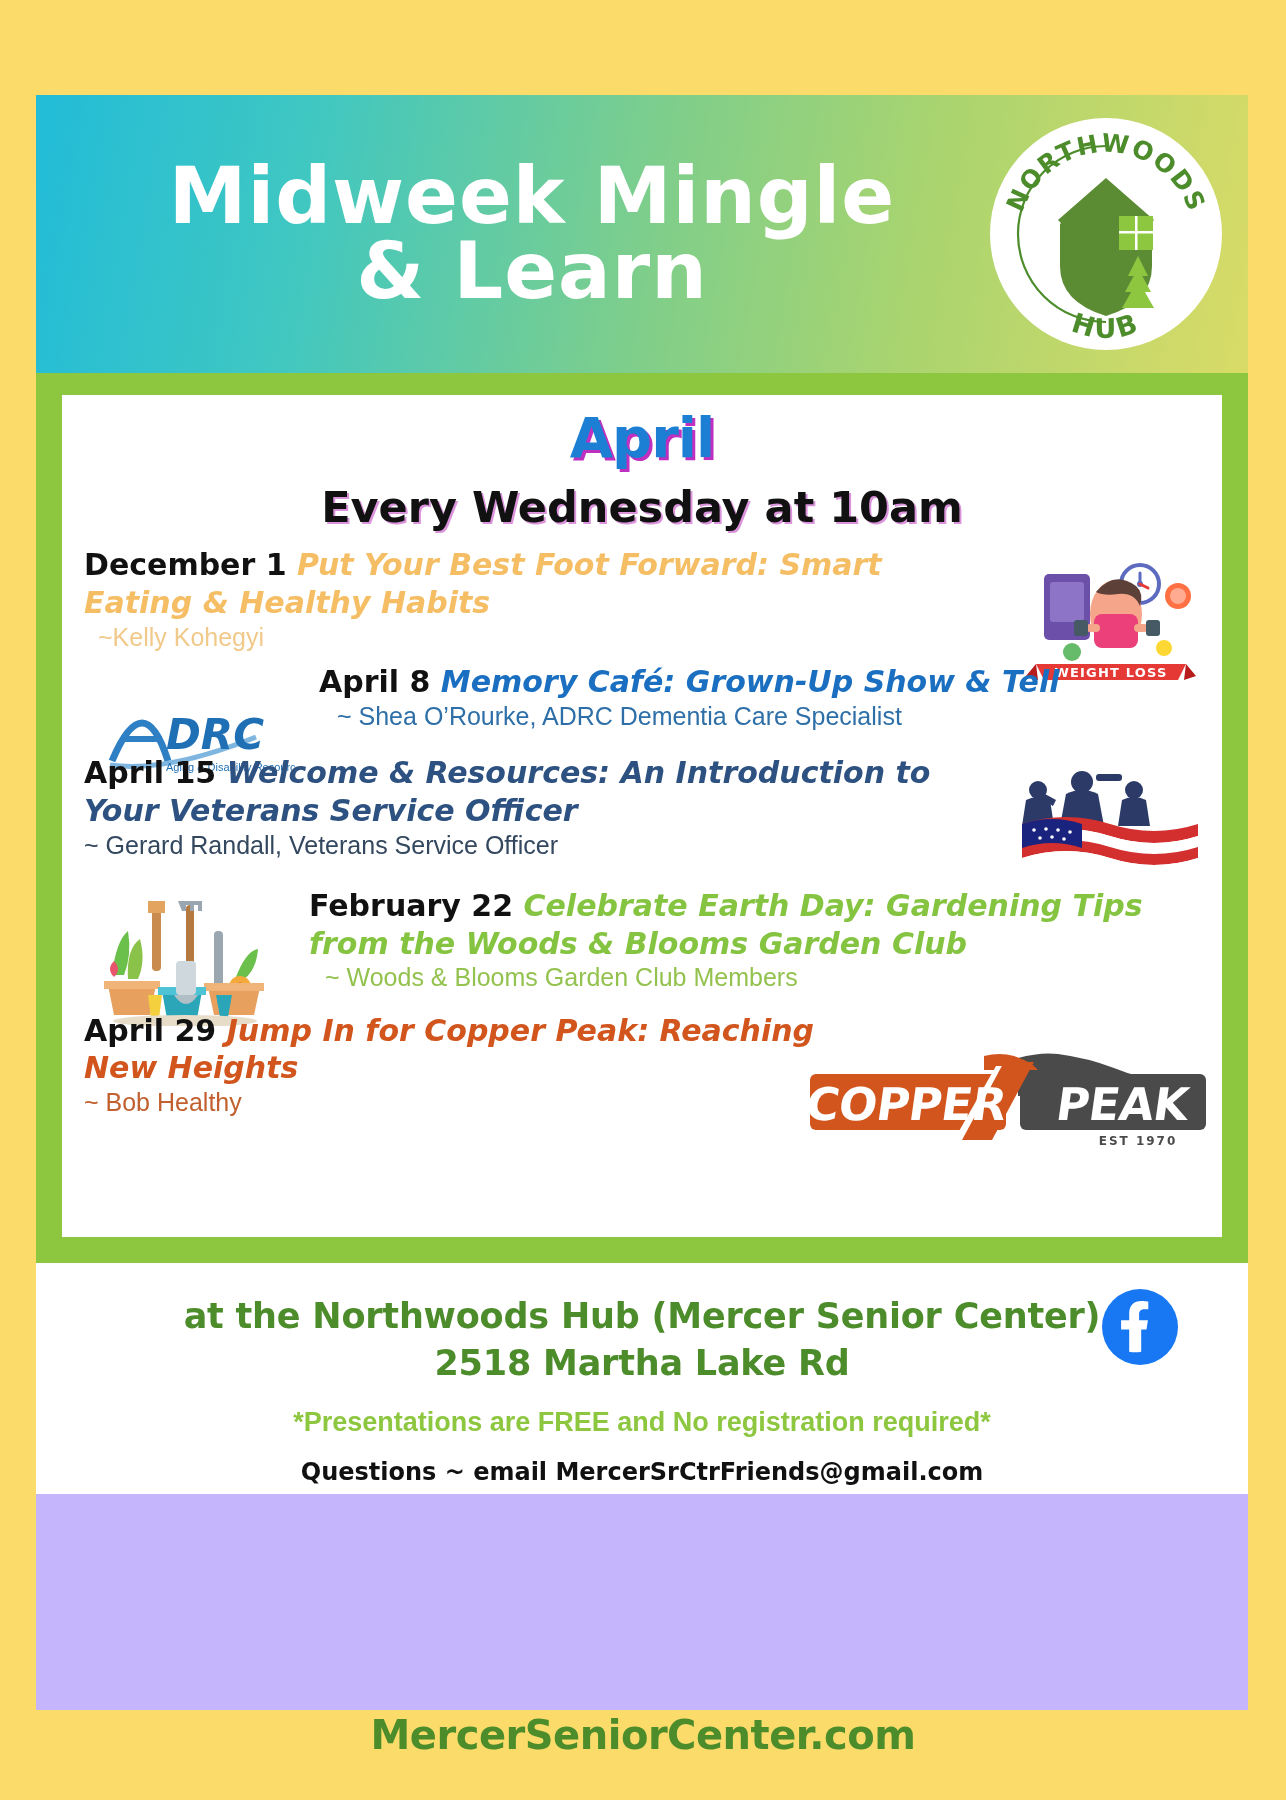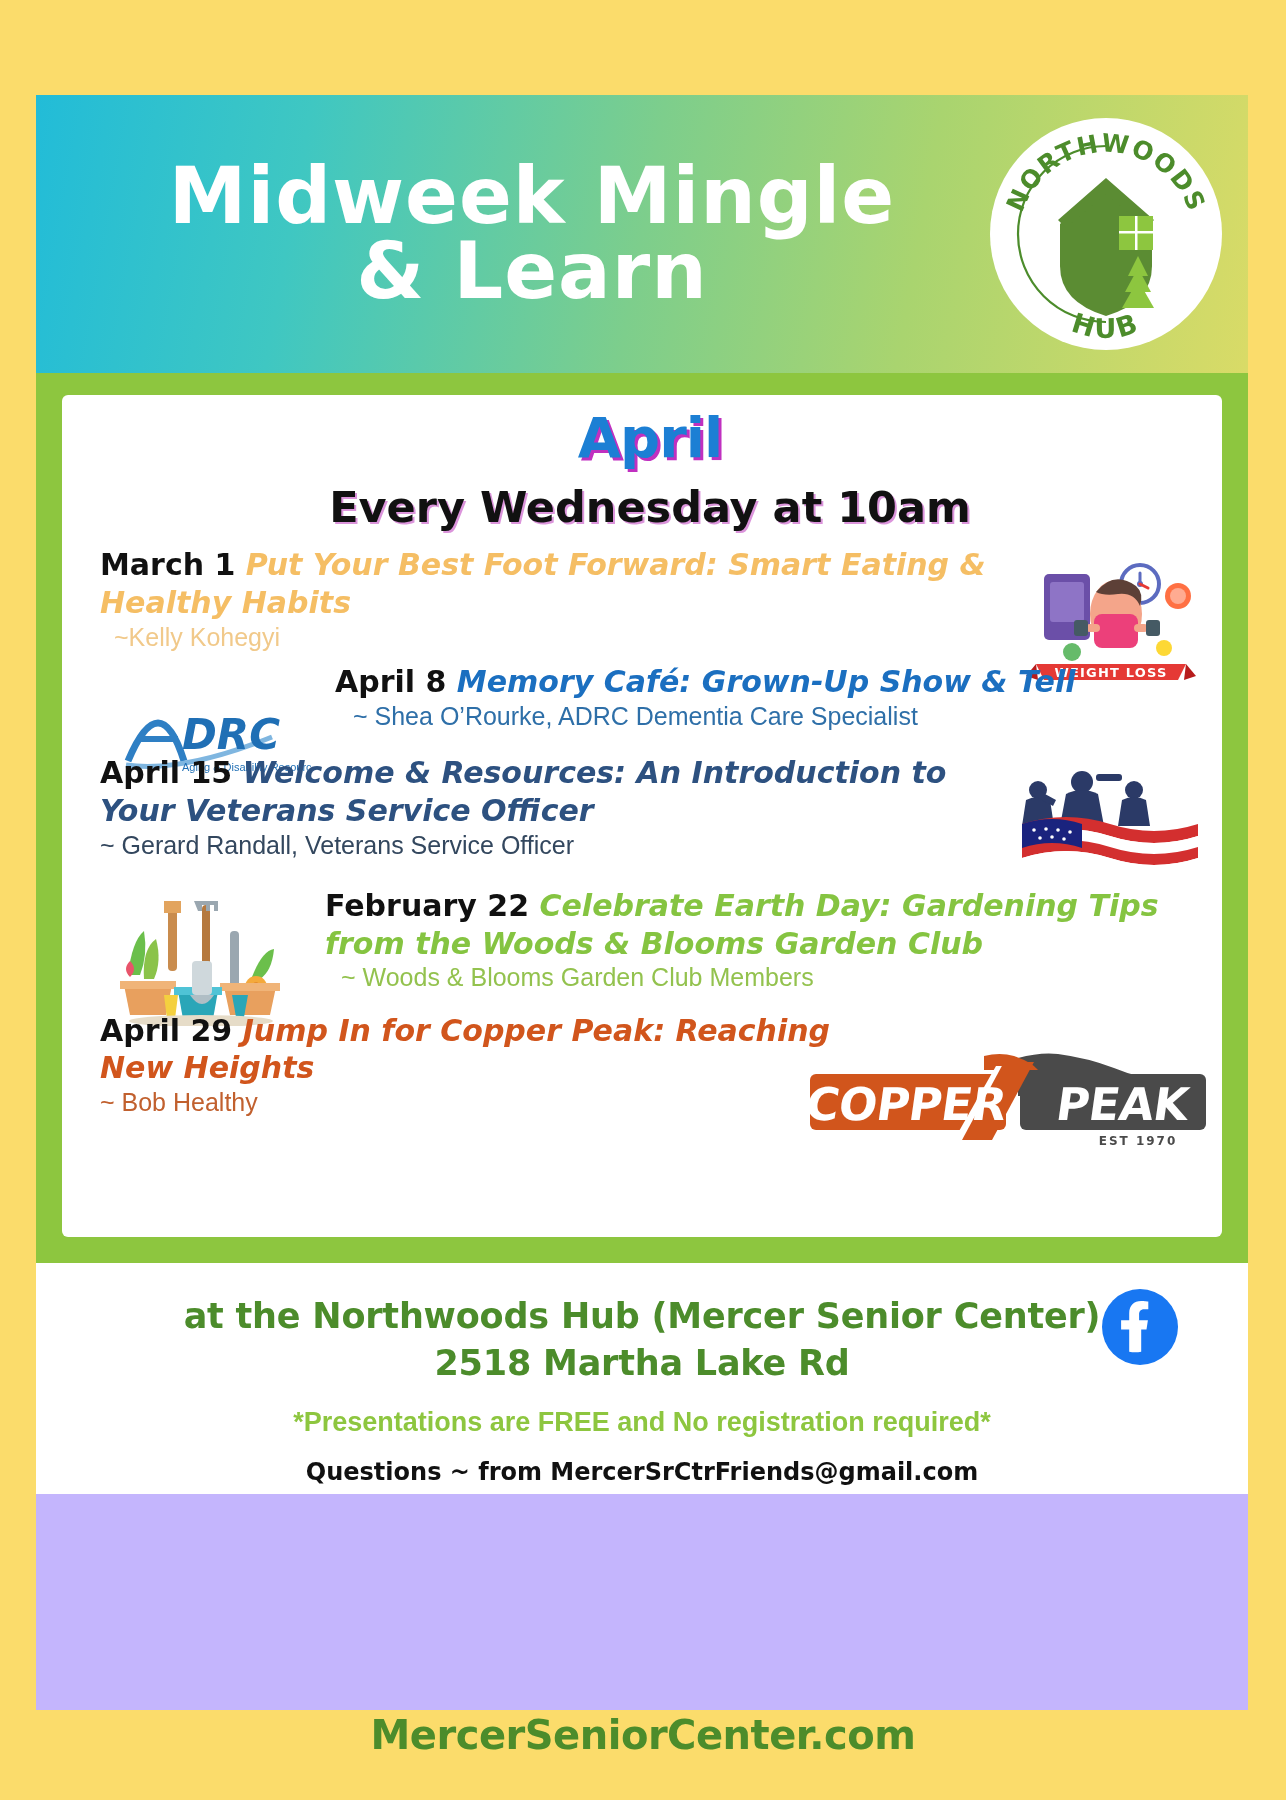--- a/index.html
+++ b/index.html
@@ -53,23 +53,22 @@
   .green-mat {
     position:relative;
     background:#8DC63F;
     padding:22px 26px 26px 26px;
     height:890px;
   }
   .card {
     background:#ffffff;
     width:100%; height:100%;
     position:relative;
-    padding:14px 22px 10px 38px;
+    padding:14px 22px 10px 22px;
     overflow:hidden;
-    border-radius:6px;
   }
 
   .month {
     text-align:center;
     font-family:"DejaVu Sans", sans-serif;
     font-weight:bold;
     font-size:56px;
     color:#1C7FD4;
     letter-spacing:-1px;
     text-shadow:3px 3px 0 #C030C0;
@@ -264,21 +263,21 @@
               <circle cx="56" cy="100" r="9" fill="#66BB6A"></circle>
               <circle cx="148" cy="96" r="8" fill="#FDD835"></circle>
               <path d="M20 112 h150 l-8 16 h-134 z" fill="#E53935"></path>
               <path d="M20 112 l-10 12 l12 4 z" fill="#B71C1C"></path>
               <path d="M170 112 l10 12 l-12 4 z" fill="#B71C1C"></path>
               <text x="95" y="125" font-family="DejaVu Sans, sans-serif" font-size="13" font-weight="bold" fill="#ffffff" text-anchor="middle" letter-spacing="1.2">WEIGHT LOSS</text>
             </svg>
           </div>
           <div class="body">
             <div class="ev-line">
-              <span class="ev-date">March 1</span>
+              <span class="ev-date">December 1</span>
               <span class="ev-title" style="color:#F5BE64">Put Your Best Foot Forward: Smart Eating &amp; Healthy Habits</span>
             </div>
             <div class="ev-pres" style="color:#F1C98A">~Kelly Kohegyi</div>
           </div>
         </div>
 
         <div class="event ev2" style="margin-top:10px;">
           <div class="art art-adrc">
             <svg viewBox="0 0 190 100" width="190" height="100" aria-hidden="true">
               <path d="M6 84 Q38 8 62 84" fill="none" stroke="#2E7FC4" stroke-width="7"></path>
@@ -407,18 +406,18 @@
     <div class="fb-icon">
       <svg viewBox="0 0 76 76" width="76" height="76" aria-hidden="true">
         <circle cx="38" cy="38" r="38" fill="#1877F2"></circle>
         <path d="M44.5 40.5 l1.4 -9.2 h-8.8v-6 c0 -2.5 1.2 -5 5.2 -5h4v-7.8 s-3.6 -0.6 -7.1 -0.6 c-7.3 0 -12 4.4 -12 12.4v7h-8.1v9.2h8.1v22.3 a32 32 0 0 0 12 0v-22.3z" fill="#ffffff"></path>
       </svg>
     </div>
 
     <div class="f-venue">at the Northwoods Hub (Mercer Senior Center)</div>
     <div class="f-venue">2518 Martha Lake Rd</div>
     <div class="f-free">*Presentations are FREE and No registration required*</div>
-    <div class="f-quest">Questions  ~ from MercerSrCtrFriends@gmail.com</div>
+    <div class="f-quest">Questions  ~ email MercerSrCtrFriends@gmail.com</div>
   </div>
 
 </div>
 
 <div class="website">MercerSeniorCenter.com</div>
 
 </body></html>

